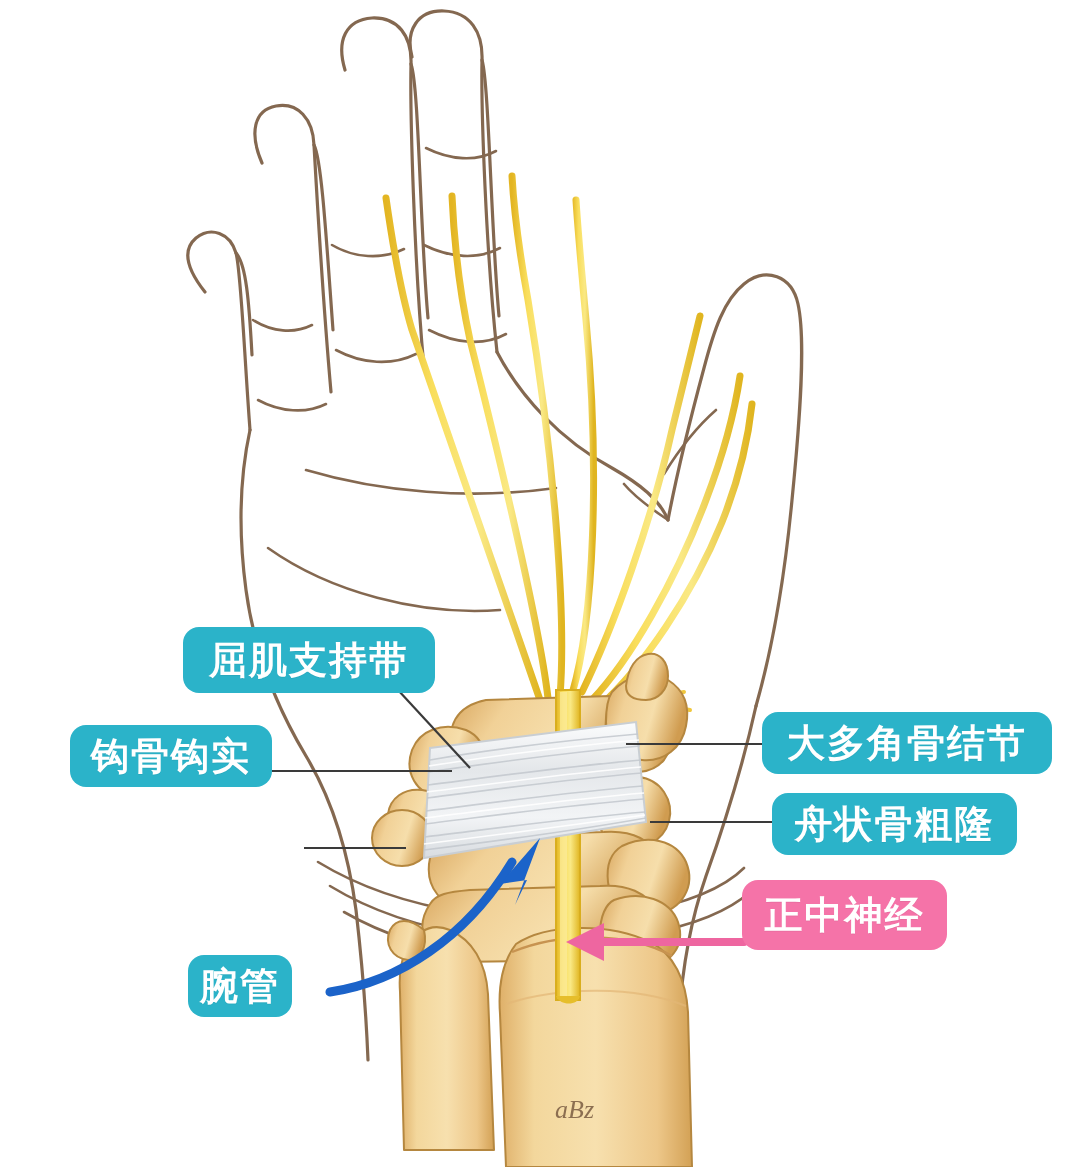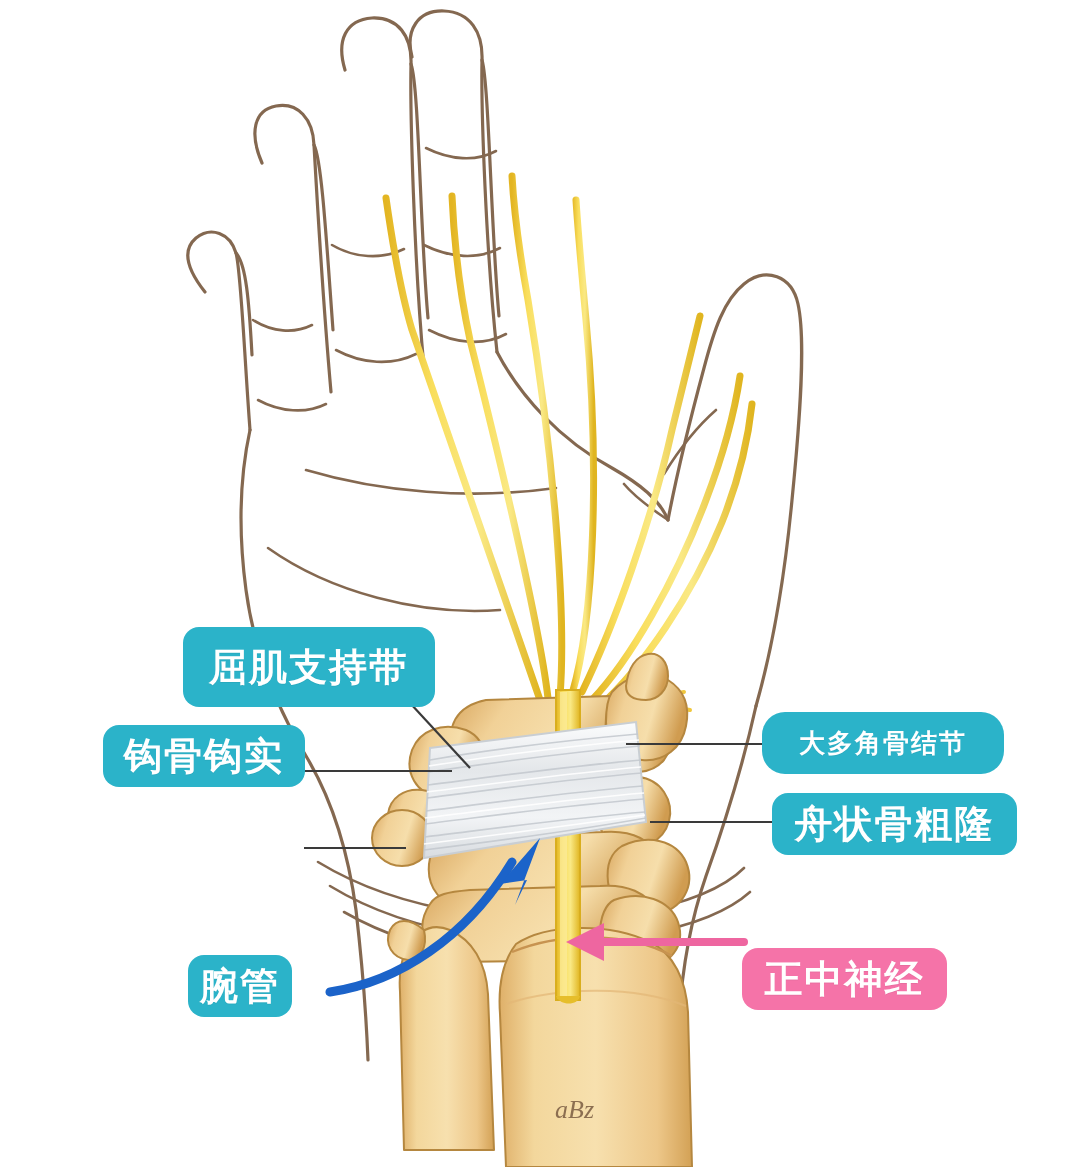--- a/index.html
+++ b/index.html
@@ -223,38 +223,38 @@
     </g>
 
     <g>
       <line x1="744" y1="942" x2="600" y2="942" stroke="#EE66A0" stroke-width="8" stroke-linecap="round"></line>
       <path d="M566,942 L604,923 L604,961 Z" fill="#EE66A0"></path>
     </g>
 
     <text x="555" y="1118" font-family="Liberation Serif, serif" font-size="26" font-style="italic" fill="#7A5C42" opacity=".85">aBz</text>
   </svg>
 
-  <div class="chip teal" style="left:183px;top:627px;width:252px;height:80px;font-size:38px;">
+  <div class="chip teal" style="left:183px;top:627px;width:252px;height:66px;font-size:38px;">
     <span>屈肌支持带</span>
   </div>
 
-  <div class="chip teal" style="left:70px;top:725px;width:202px;height:62px;font-size:38px;margin-left:33px;">
+  <div class="chip teal" style="left:70px;top:725px;width:202px;height:62px;font-size:38px;">
     <span>钩骨钩实</span>
   </div>
 
 
   <div class="chip teal" style="left:188px;top:955px;width:104px;height:62px;font-size:38px;">
     <span>腕管</span>
   </div>
 
-  <div class="chip teal" style="left:762px;top:712px;width:242px;height:62px;font-size:26px;border-radius:23px;">
+  <div class="chip teal" style="left:762px;top:712px;width:290px;height:62px;font-size:38px;">
     <span>大多角骨结节</span>
   </div>
 
   <div class="chip teal" style="left:772px;top:793px;width:245px;height:62px;font-size:38px;">
     <span>舟状骨粗隆</span>
   </div>
 
-  <div class="chip pink" style="left:742px;top:948px;width:205px;height:62px;font-size:38px;">
+  <div class="chip pink" style="left:742px;top:880px;width:205px;height:70px;font-size:38px;">
     <span>正中神经</span>
   </div>
 
 </div>
 
 </body></html>

